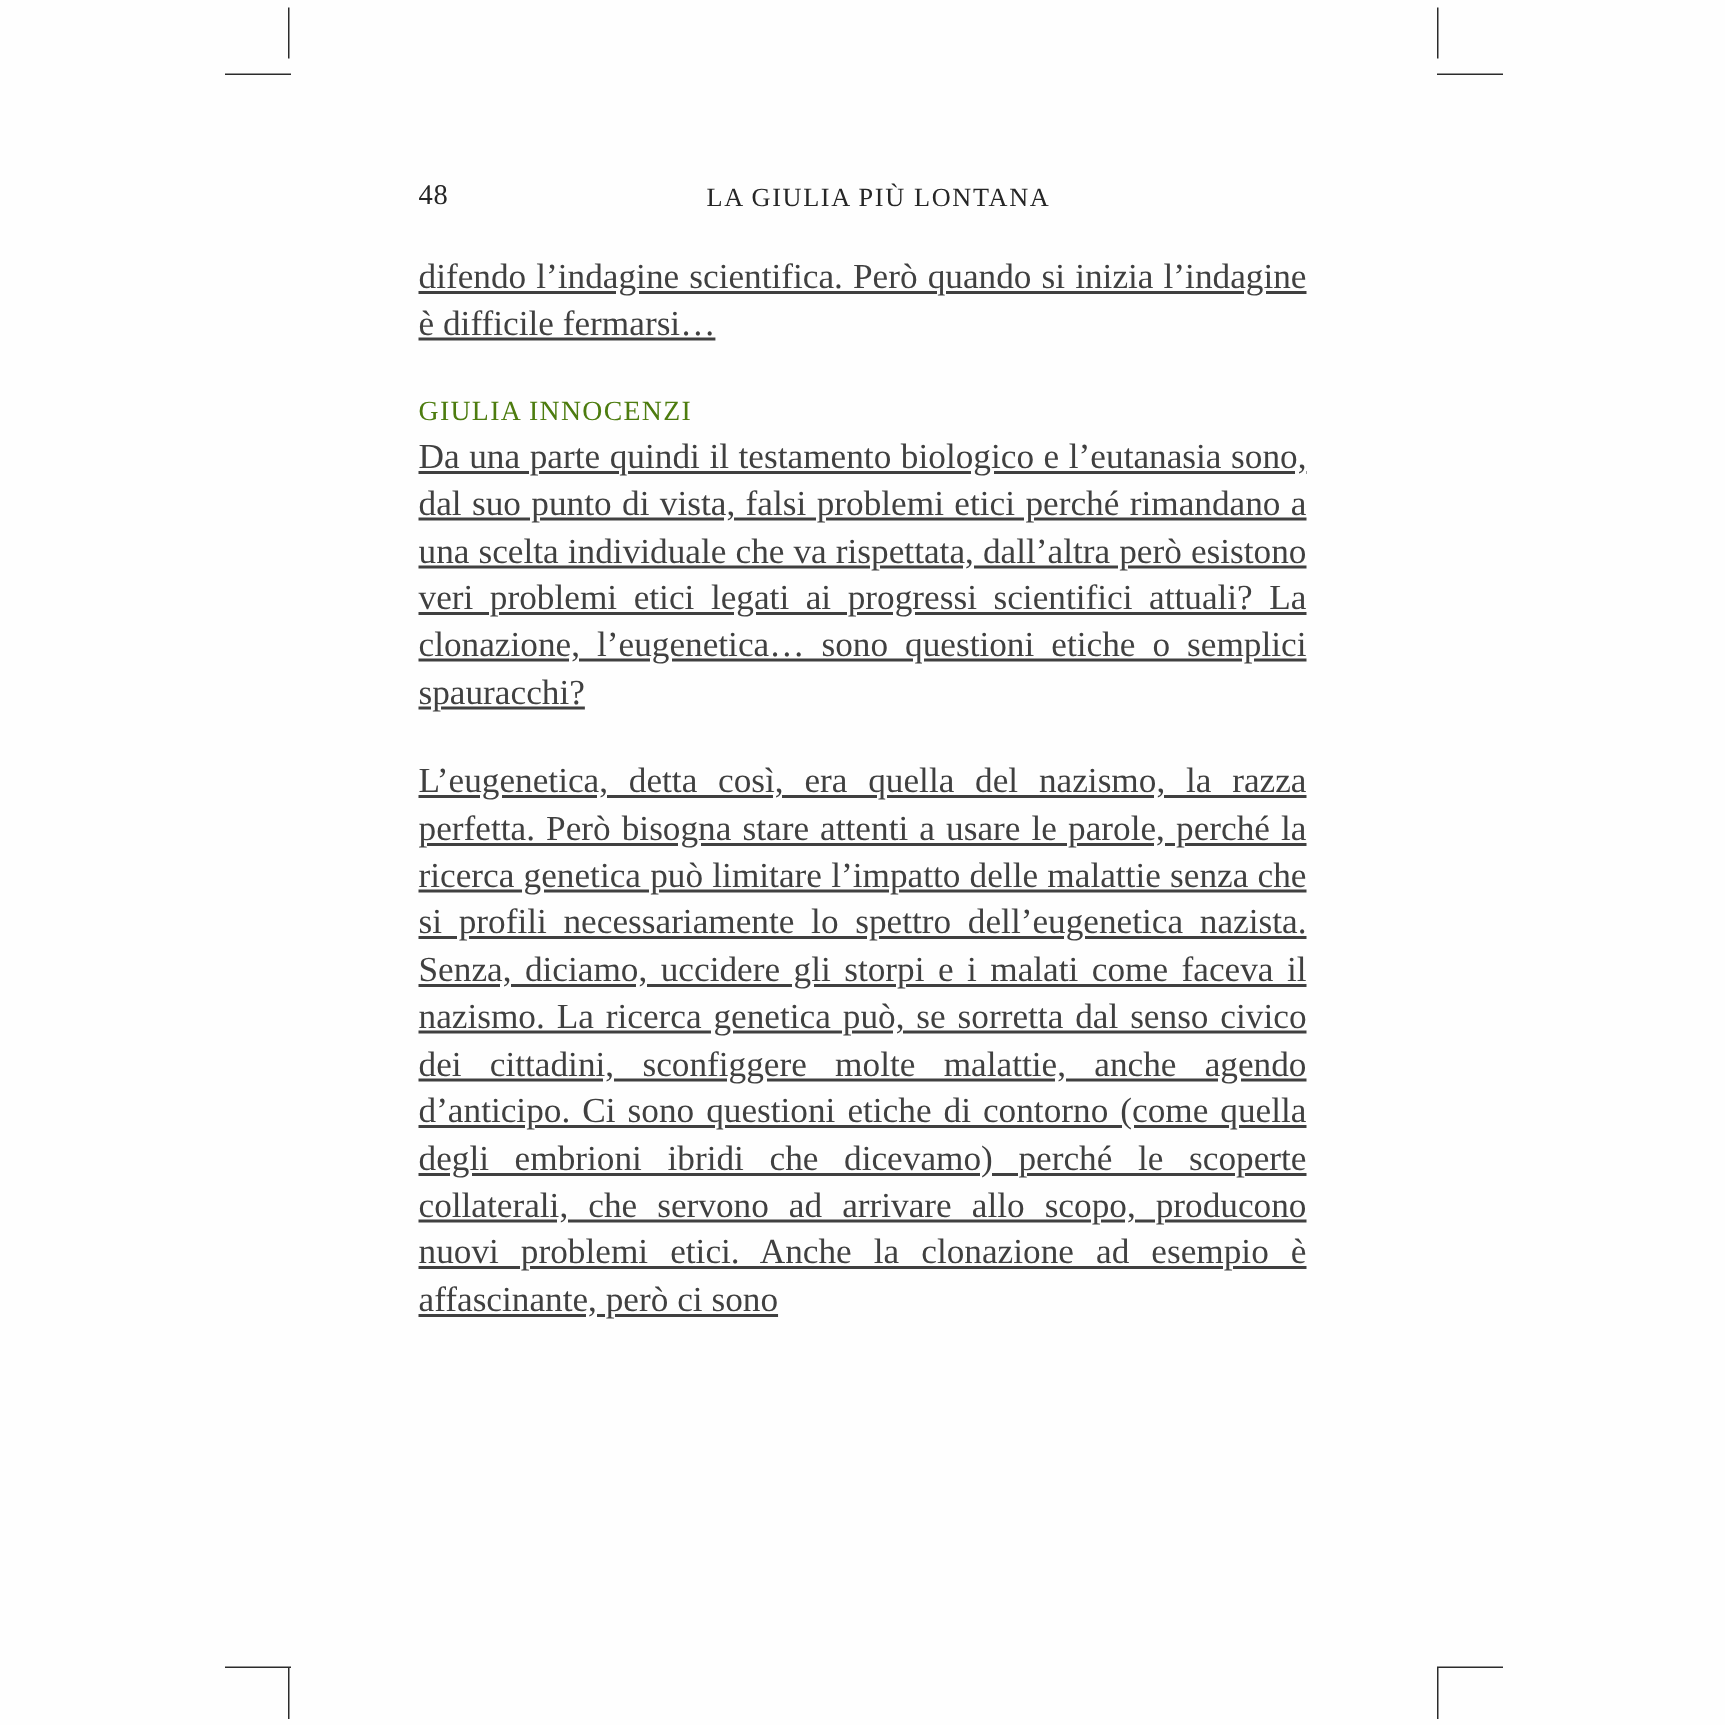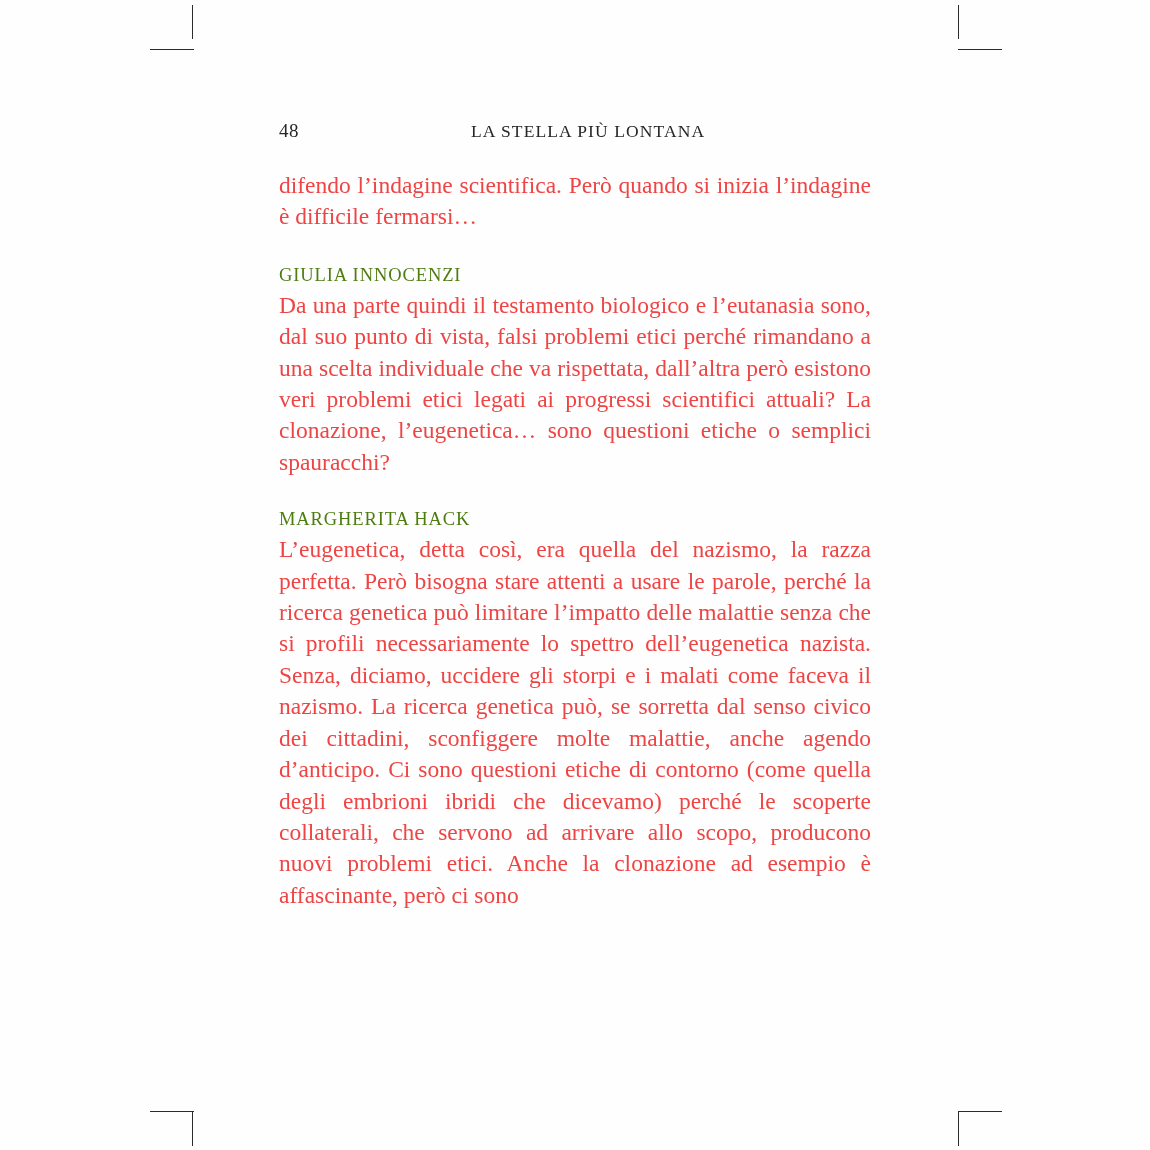--- a/index.html
+++ b/index.html
@@ -74,22 +74,23 @@
     color: #262626;
     white-space: nowrap;
   }
 
   p.body {
     margin: 0 0 0 0;
     font-size: 23.5px;
     line-height: 31.4px;
     text-align: justify;
     text-justify: inter-word;
-    color: #ef4444;
+    color: #404040;
     hyphens: manual;
+    text-decoration: underline;
   }
 
   p.body.first { margin-bottom: 29px; }
 
   .speaker {
     font-size: 18.5px;
     letter-spacing: 0.9px;
     color: #4d7c0f;
     margin: 0 0 2px 0;
     line-height: 26px;
@@ -109,29 +110,28 @@
   <div class="crop h tr-h"></div>
   <div class="crop v bl-v"></div>
   <div class="crop h bl-h"></div>
   <div class="crop v br-v"></div>
   <div class="crop h br-h"></div>
 
   <div class="content">
 
     <div class="running-head">
       <span class="folio">48</span>
-      <span class="head-title">LA STELLA PIÙ LONTANA</span>
+      <span class="head-title">LA GIULIA PIÙ LONTANA</span>
     </div>
 
     <p class="body first">difendo l’indagine scientifica. Però quando si inizia l’indagine è difficile fermarsi…</p>
 
     <div class="block">
       <div class="speaker">GIULIA INNOCENZI</div>
       <p class="body">Da una parte quindi il testamento biologico e l’euta­nasia sono, dal suo punto di vista, falsi problemi eti­ci perché rimandano a una scelta individuale che va rispettata, dall’altra però esistono veri problemi etici legati ai progressi scientifici attuali? La clonazione, l’eugenetica… sono questioni etiche o semplici spau­racchi?</p>
     </div>
 
     <div class="block">
-      <div class="speaker">MARGHERITA HACK</div>
       <p class="body">L’eugenetica, detta così, era quella del nazismo, la razza perfetta. Però bisogna stare attenti a usare le parole, perché la ricerca genetica può limitare l’im­patto delle malattie senza che si profili necessariamen­te lo spettro dell’eugenetica nazista. Senza, diciamo, uccidere gli storpi e i malati come faceva il nazismo. La ricerca genetica può, se sorretta dal senso civico dei cittadini, sconfiggere molte malattie, anche agen­do d’anticipo. Ci sono questioni etiche di contorno (come quella degli embrioni ibridi che dicevamo) perché le scoperte collaterali, che servono ad arrivare allo scopo, producono nuovi problemi etici. Anche la clonazione ad esempio è affascinante, però ci sono</p>
     </div>
 
   </div>
 </div>
 
 </body></html>

